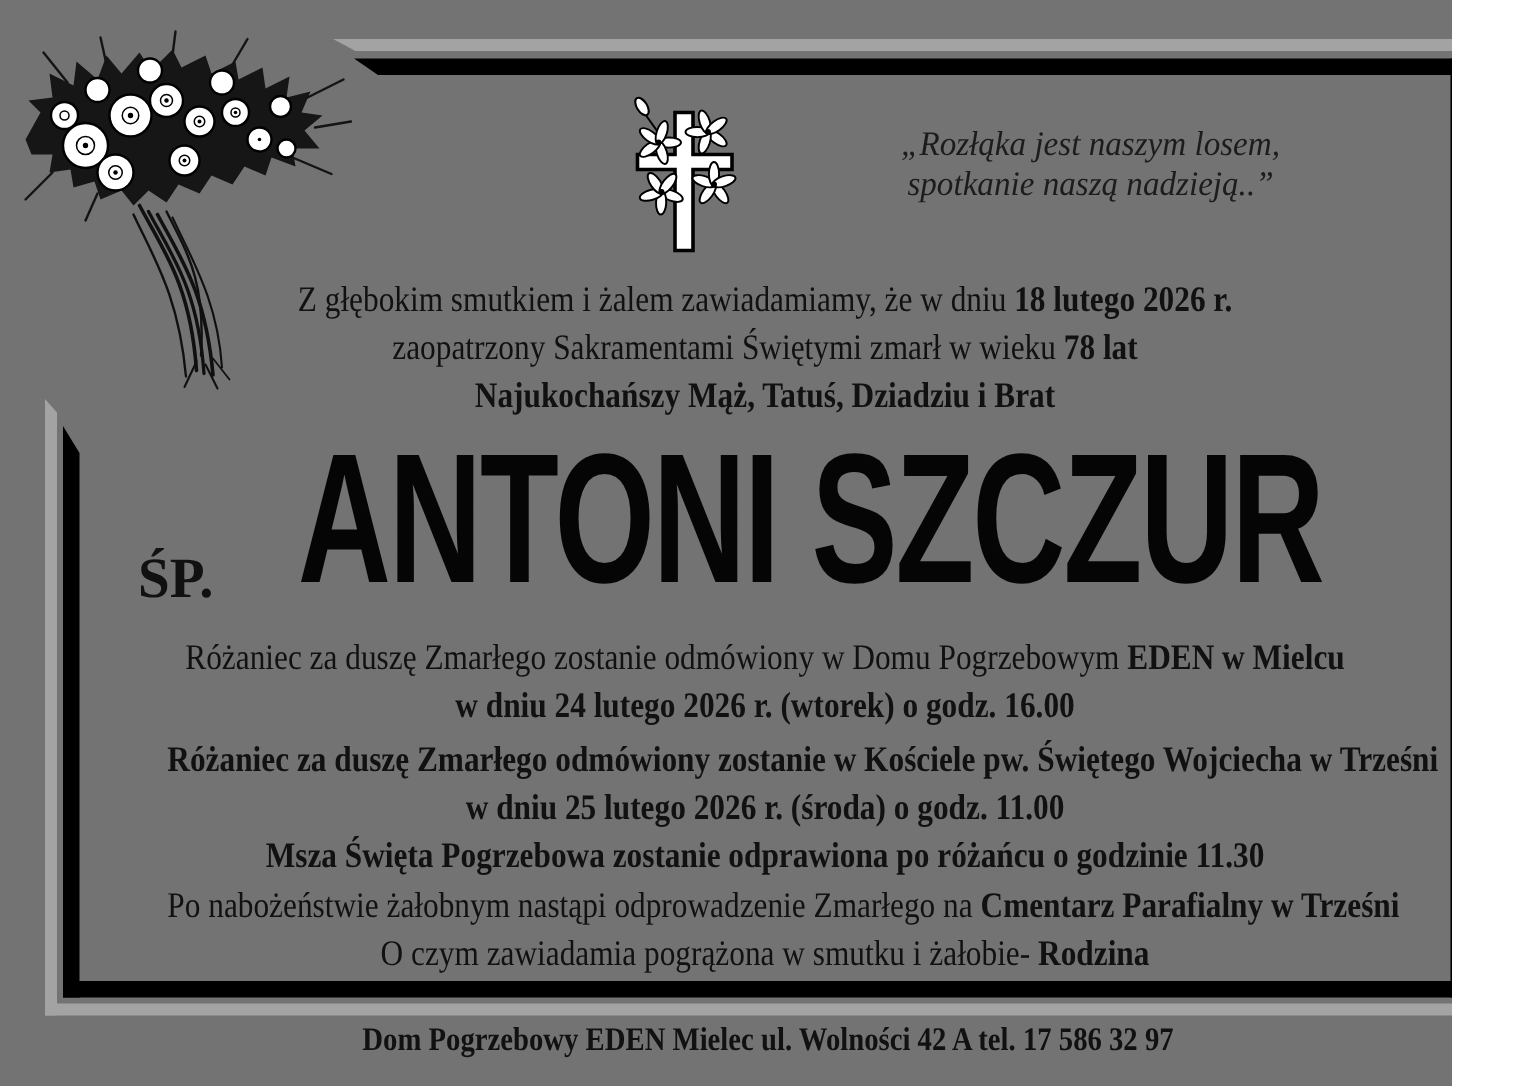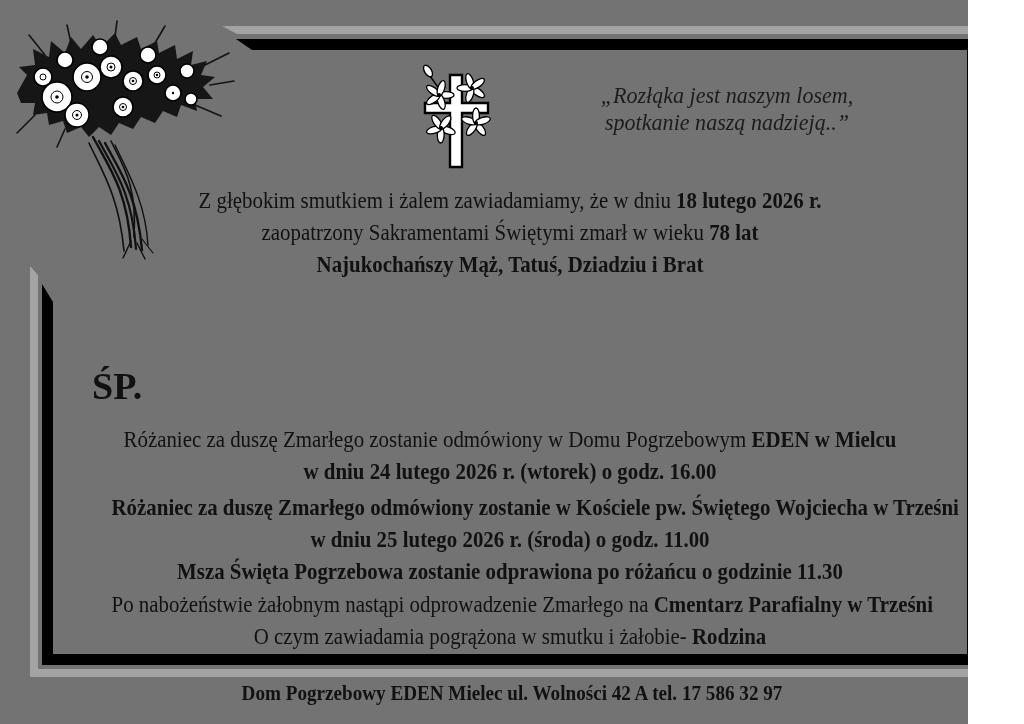--- a/index.html
+++ b/index.html
@@ -173,20 +173,23 @@
   <div class="quote">
     <div>„Rozłąka jest naszym losem,</div>
     <div>spotkanie naszą nadzieją..”</div>
   </div>
 
   <div class="txt-line" style="top:185px"><span>Z głębokim smutkiem i żalem zawiadamiamy, że w dniu </span><b>18 lutego 2026 r.</b></div>
   <div class="txt-line" style="top:217px"><span>zaopatrzony Sakramentami Świętymi zmarł w wieku </span><b>78 lat</b></div>
   <div class="txt-line" style="top:249px"><span></span><b>Najukochańszy Mąż, Tatuś, Dziadziu i Brat</b></div>
 
   <div class="sp-prefix">ŚP.</div>
+  <div class="name-line">
+    <span class="name-inner">ANTONI SZCZUR</span>
+  </div>
 
   <div class="txt-line" style="top:424px"><span>Różaniec za duszę Zmarłego zostanie odmówiony w Domu Pogrzebowym </span><b>EDEN w Mielcu</b></div>
   <div class="txt-line" style="top:456px"><span></span><b>w dniu 24 lutego 2026 r. (wtorek) o godz. 16.00</b></div>
 
   <div class="txt-line" style="top:492px"><span></span><b>Różaniec za duszę Zmarłego odmówiony zostanie w Kościele pw. Świętego Wojciecha w Trześni</b></div>
   <div class="txt-line" style="top:524px"><span></span><b>w dniu 25 lutego 2026 r. (środa) o godz. 11.00</b></div>
   <div class="txt-line" style="top:556px"><span></span><b>Msza Święta Pogrzebowa zostanie odprawiona po różańcu o godzinie 11.30</b></div>
 
   <div class="txt-line" style="top:589px"><span>Po nabożeństwie żałobnym nastąpi odprowadzenie Zmarłego na </span><b>Cmentarz Parafialny w Trześni</b></div>
   <div class="txt-line" style="top:621px"><span>O czym zawiadamia pogrążona w smutku i żałobie- </span><b>Rodzina</b></div>

